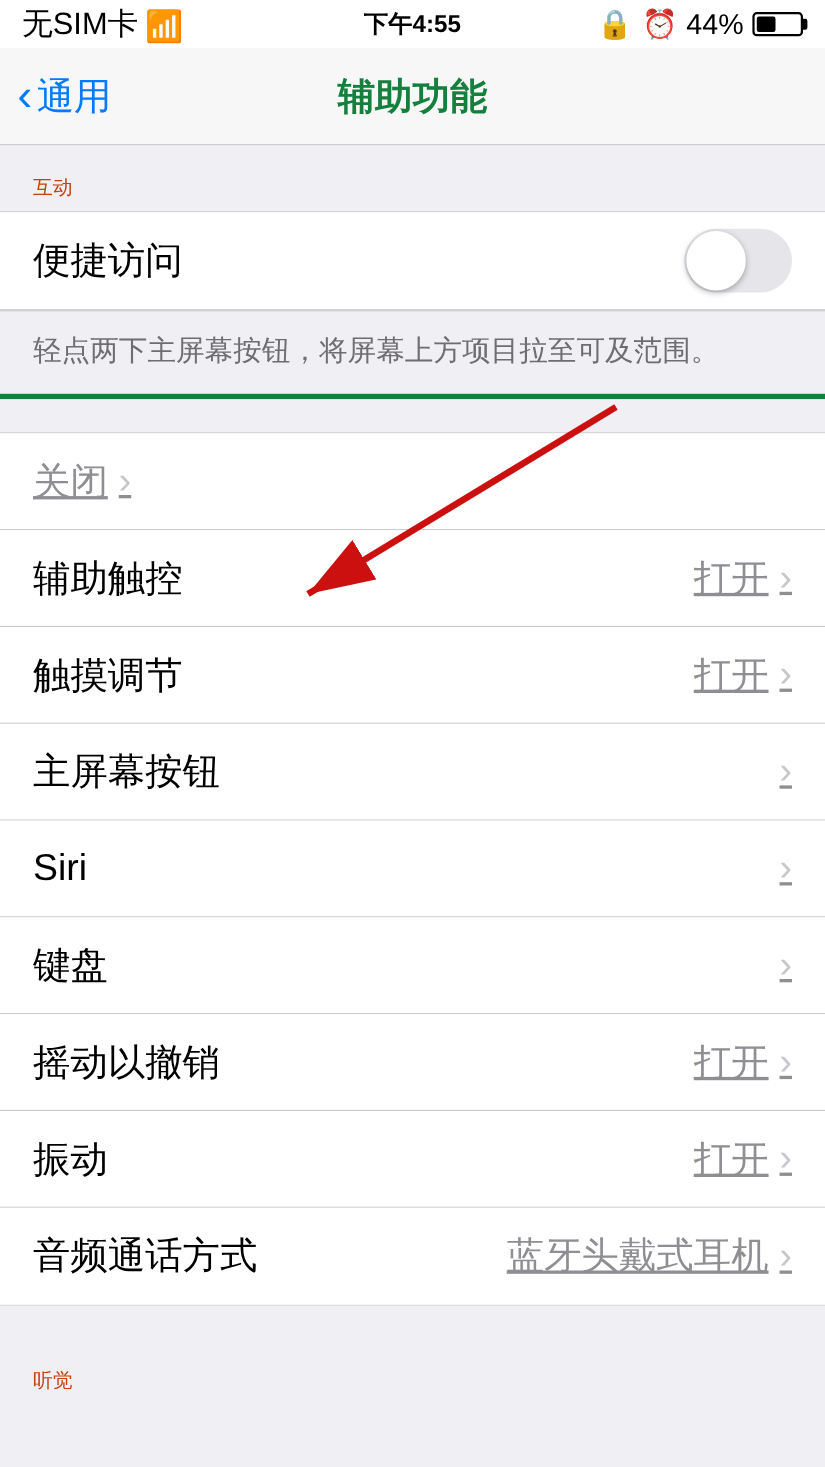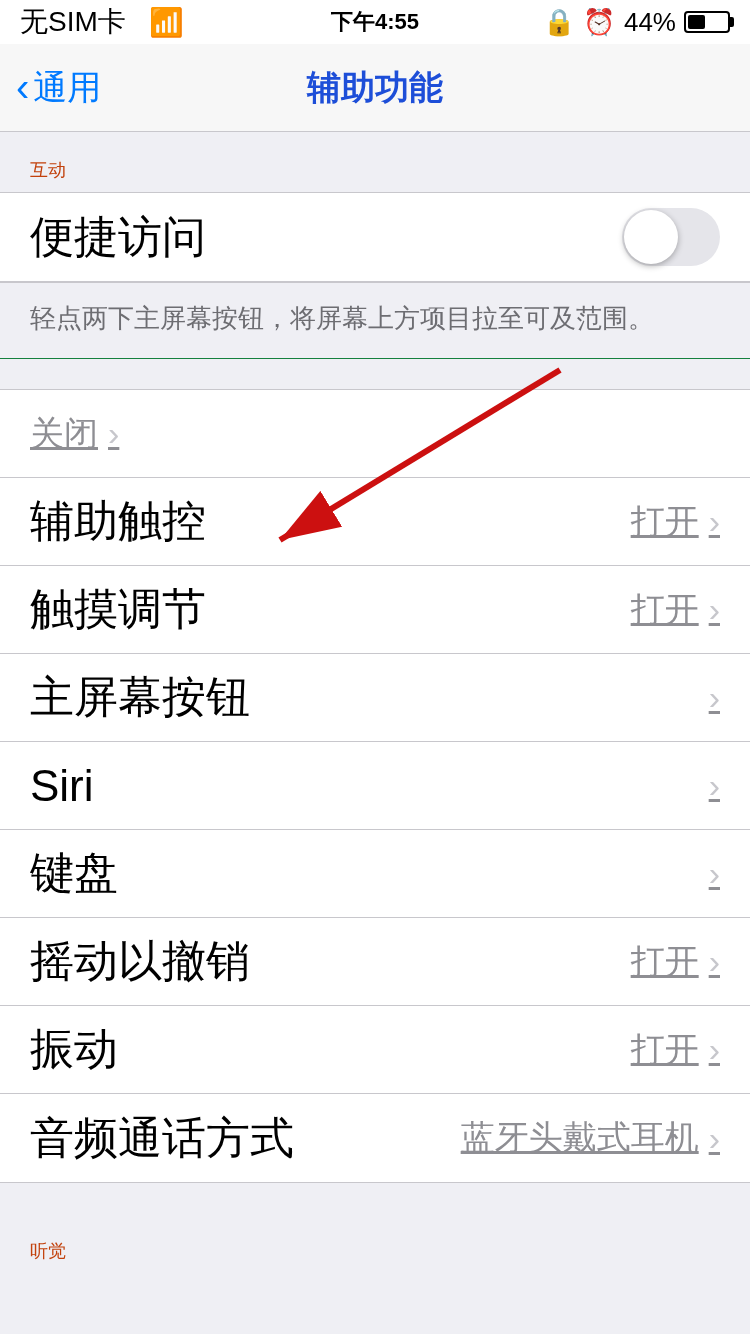--- a/index.html
+++ b/index.html
@@ -20,22 +20,22 @@
       background: #fff;
       display: flex;
       align-items: center;
       justify-content: space-between;
       padding: 0 20px;
       font-size: 28px;
       font-weight: 500;
     }
     .status-left {
       display: flex;
-      align-items: center;
-      gap: 24px;
+      align-items: flex-end;
+      gap: 6px;
       font-size: 28px;
     }
     .status-center {
       font-size: 22px;
       font-weight: 600;
       position: absolute;
       left: 50%;
       transform: translateX(-50%);
     }
     .status-right {
@@ -95,21 +95,21 @@
       text-decoration: none;
     }
     .nav-back-chevron {
       font-size: 40px;
       line-height: 1;
       margin-top: -2px;
     }
     .nav-title {
       font-size: 34px;
       font-weight: 600;
-      color: #1d4ed8;
+      color: #15803d;
     }
 
     
     .section-header {
       padding: 26px 30px 10px;
       font-size: 18px;
       color: #c2410c;
       text-transform: none;
     }
 
@@ -129,21 +129,21 @@
       min-height: 88px;
       background: #fff;
       border-bottom: 1px solid #c8c7cc;
       position: relative;
     }
     .settings-row:last-child {
       border-bottom: none;
     }
 
     .row-label {
-      font-size: 44px;
+      font-size: 34px;
       color: #000;
     }
 
     .row-right {
       display: flex;
       align-items: center;
       gap: 10px;
       color: #8e8e93;
       font-size: 34px;
       text-decoration: underline;
@@ -175,21 +175,21 @@
       transition: left 0.2s;
     }
 
     
     .description-text {
       padding: 16px 30px 20px;
       font-size: 26px;
       color: #6d6d72;
       background: #efeff4;
       border-top: 1px solid #c8c7cc;
-      border-bottom: 1px solid #15803d;
+      border-bottom: 5px solid #15803d;
       line-height: 1.5;
     }
 
     
     .arrow-container {
       position: absolute;
       top: 0;
       left: 0;
       width: 750px;
       height: 1334px;

